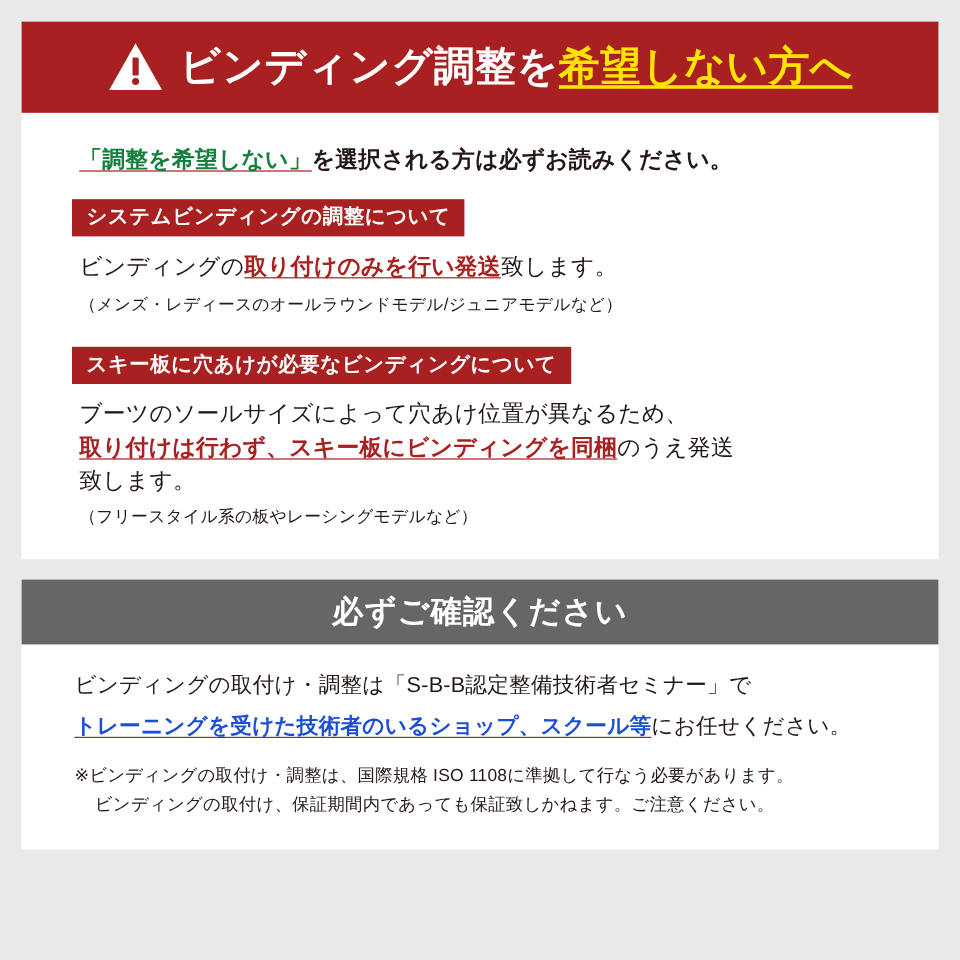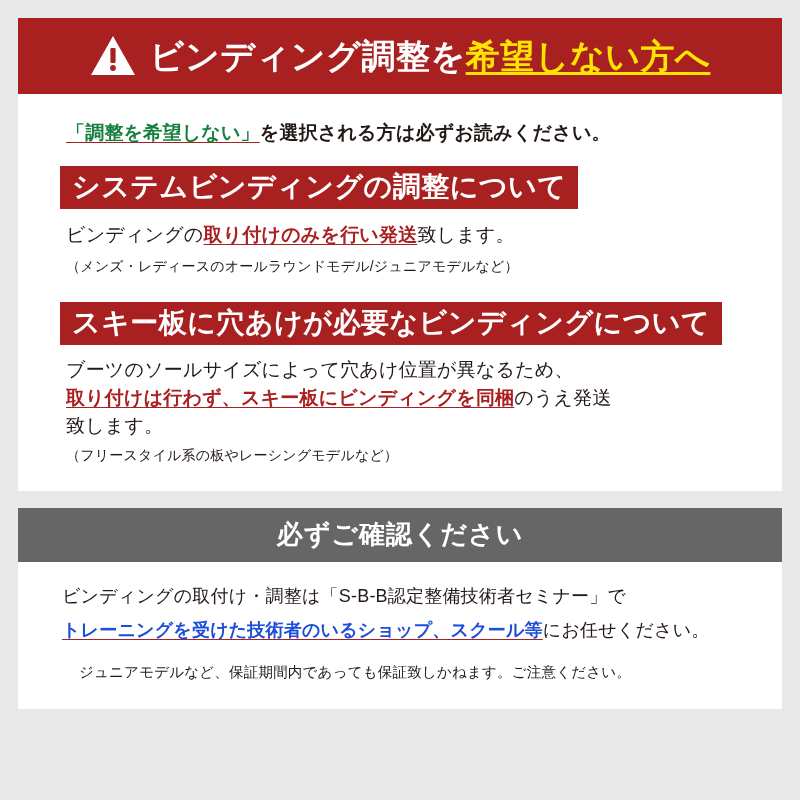--- a/index.html
+++ b/index.html
@@ -81,21 +81,21 @@
     color: #15803d;
     text-decoration: underline;
     text-decoration-color: #a92020;
     text-underline-offset: 3px;
   }
 
   .sec-head {
     display: inline-block;
     background: #a92020;
     color: #ffffff;
-    font-size: 28px;
+    font-size: 17px;
     font-weight: bold;
     letter-spacing: 0.5px;
     padding: 5px 12px 6px 12px;
     margin-left: 12px;
     line-height: 1.15;
   }
 
   .sec-text {
     font-size: 19px;
     margin: 12px 0 0 18px;
@@ -237,18 +237,19 @@
   <div class="panel panel-bottom">
     <div class="gray-header">
       <div class="gray-header-title">必ずご確認ください</div>
     </div>
     <div class="panel2-body">
       <div class="p2-line1">ビンディングの取付け・調整は「S-B-B認定整備技術者セミナー」で</div>
       <div class="p2-line2">
         <span class="red-u">トレーニングを受けた技術者のいるショップ、スクール等</span><span>にお任せください。</span>
       </div>
       <div class="p2-small">
-        <span class="indent">ジュニアモデルなど、保証期間内であっても保証致しかねます。ご注意ください。</span>
+        <span>※ビンディングの取付け・調整は、国際規格 ISO 1108に準拠して行なう必要があります。</span>
+        <span class="indent">ビンディングの取付け、保証期間内であっても保証致しかねます。ご注意ください。</span>
       </div>
     </div>
   </div>
 
 </div>
 
 </body></html>

